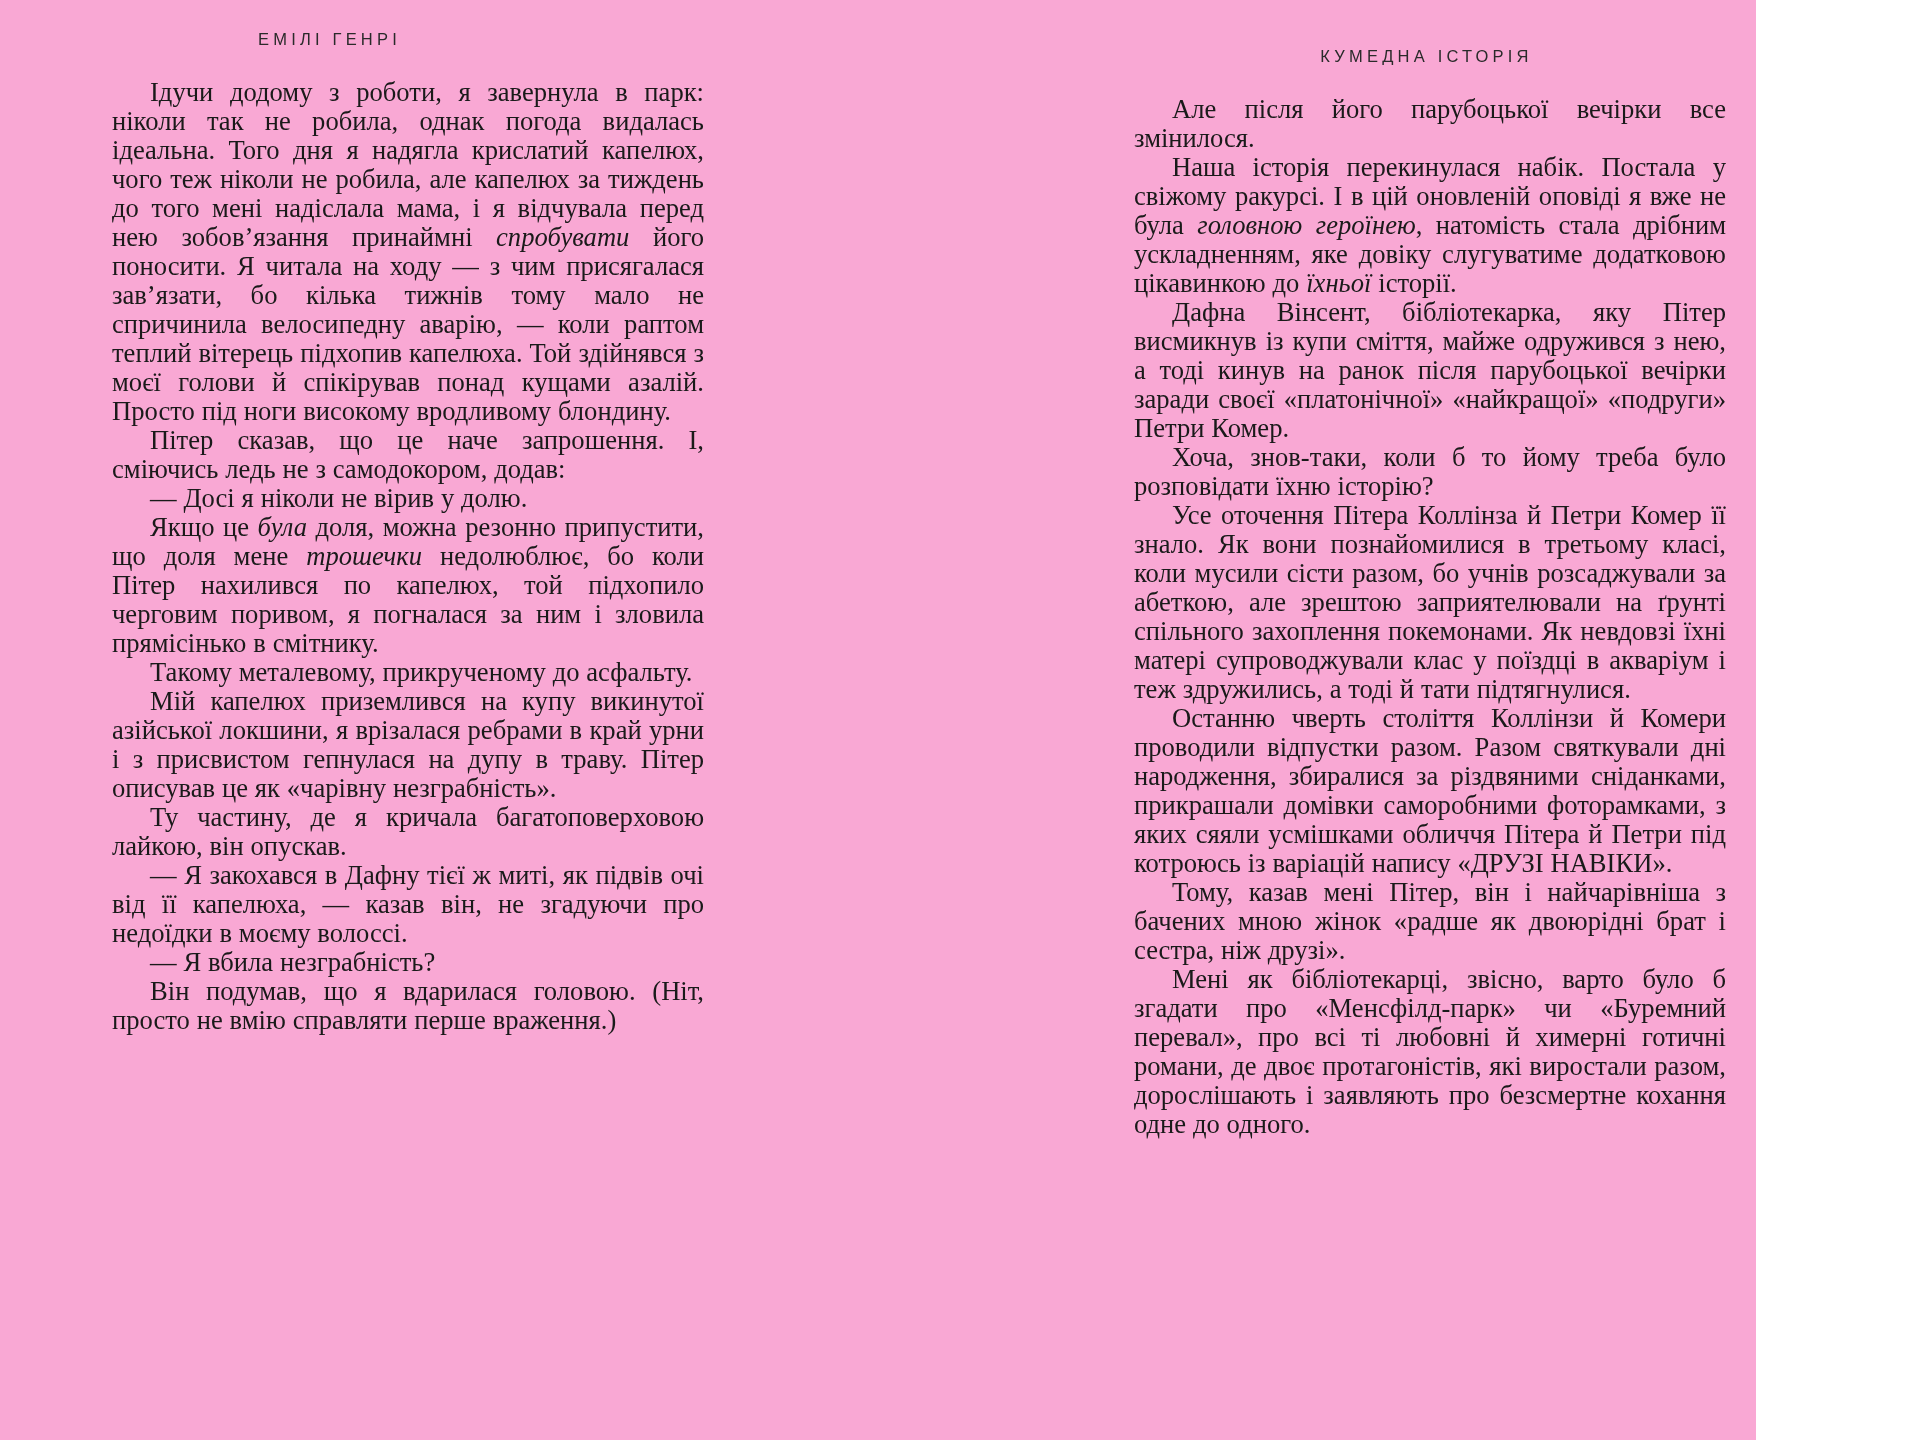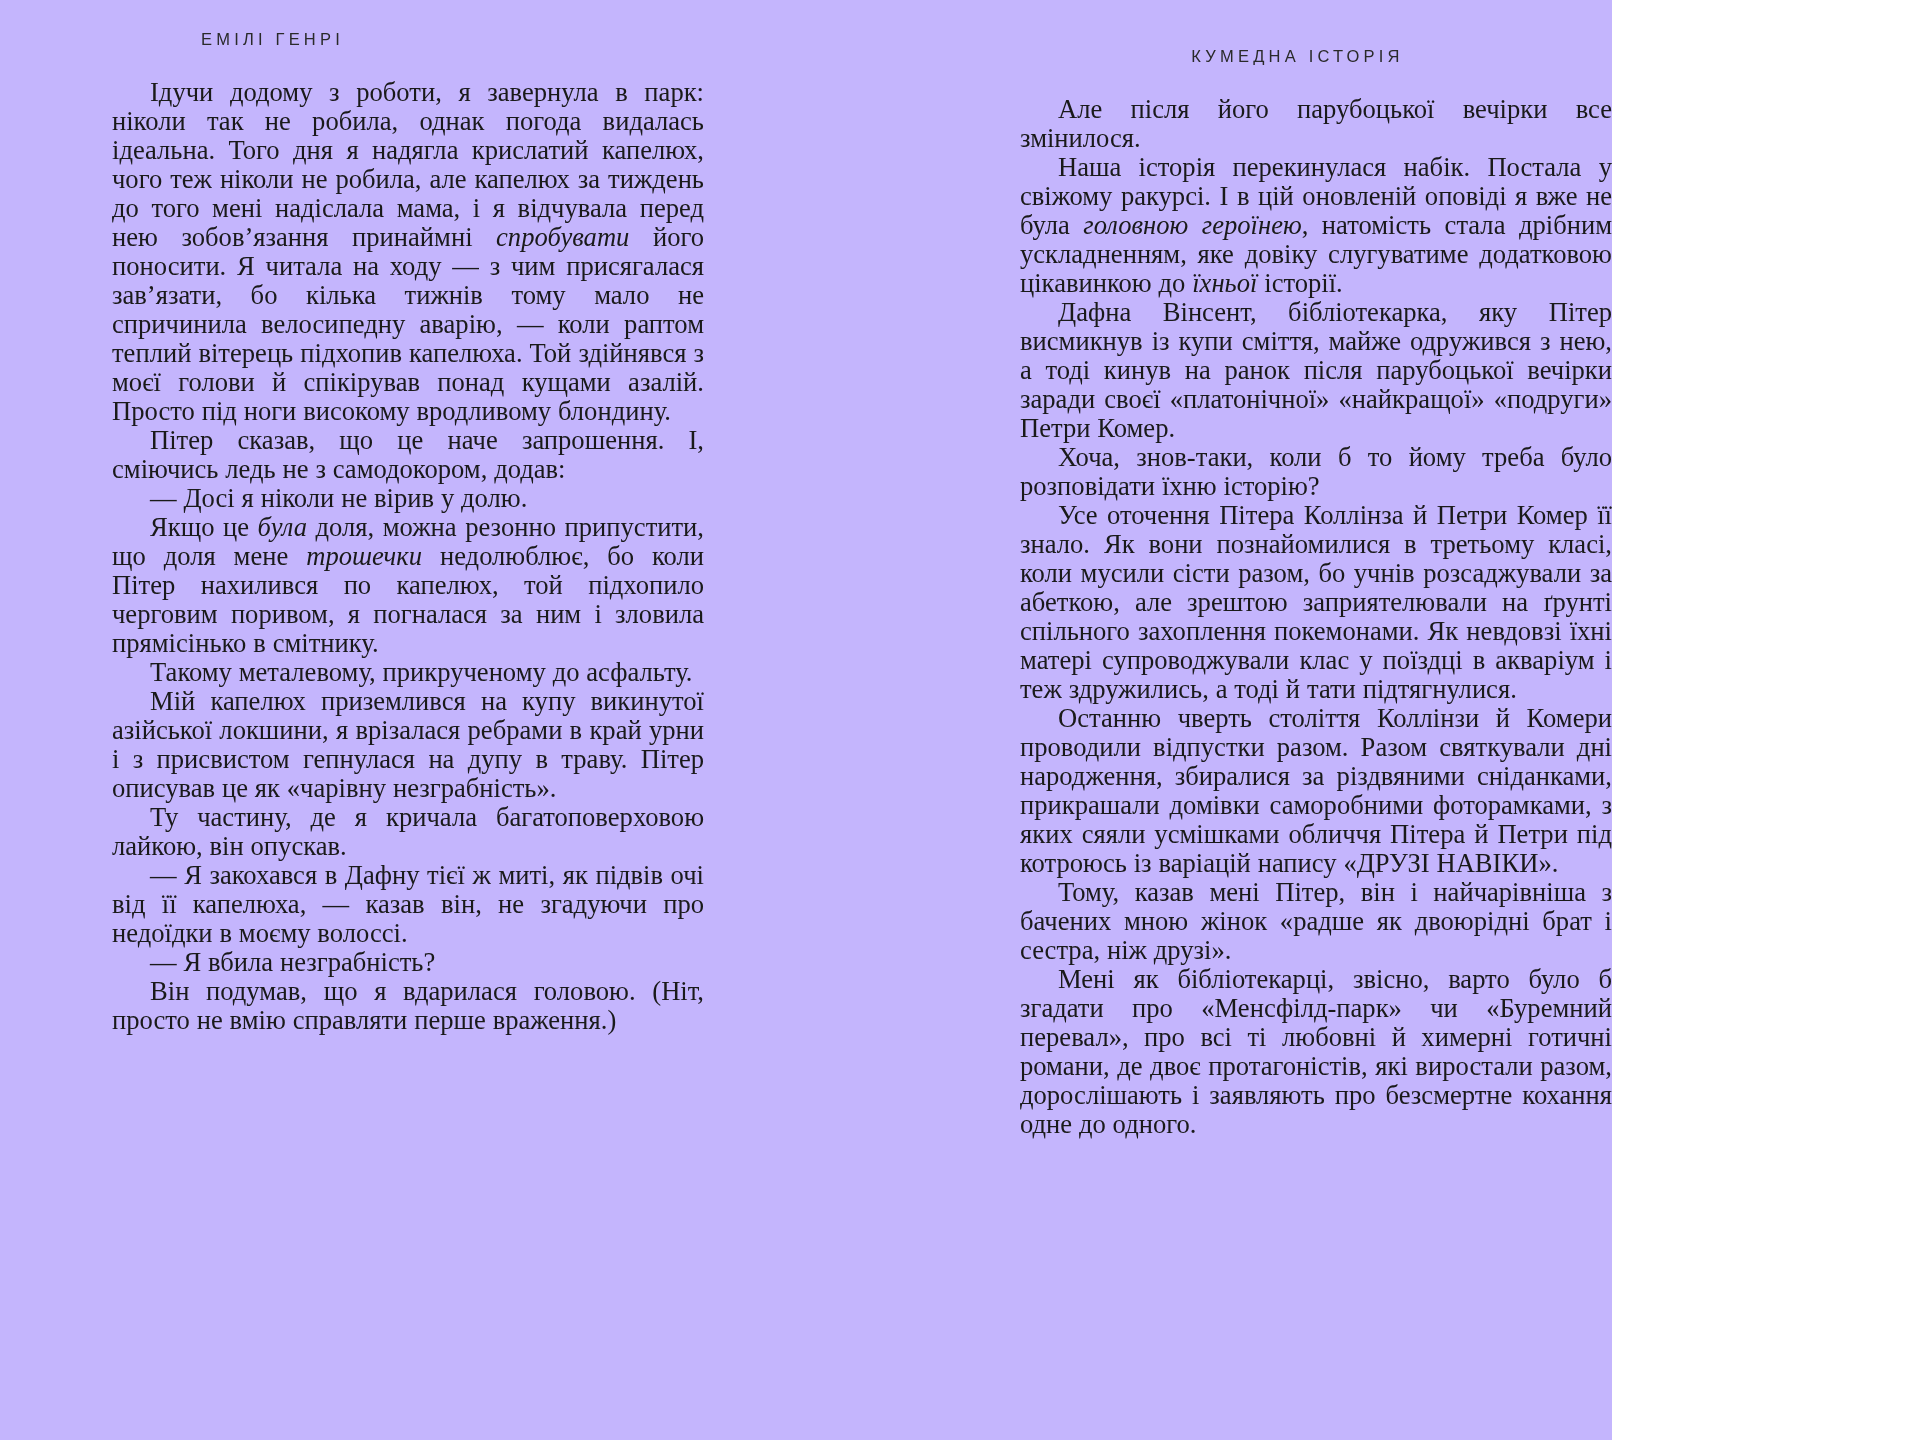--- a/index.html
+++ b/index.html
@@ -12,25 +12,25 @@
     width: 1920px;
     height: 1440px;
     overflow: hidden;
     font-family: "Liberation Serif", "DejaVu Serif", serif;
     color: #1a1a1a;
     -webkit-font-smoothing: antialiased;
   }
 
   .spread {
     position: relative;
-    width: 1612px;
+    width: 1756px;
     height: 1440px;
     display: flex;
     box-sizing: border-box;
-    background: #c4b5fd;
+    background: #f9a8d4;
   }
 
   .page {
     position: relative;
     width: 960px;
     height: 1440px;
     box-sizing: border-box;
     display: flex;
     flex-direction: column;
   }

